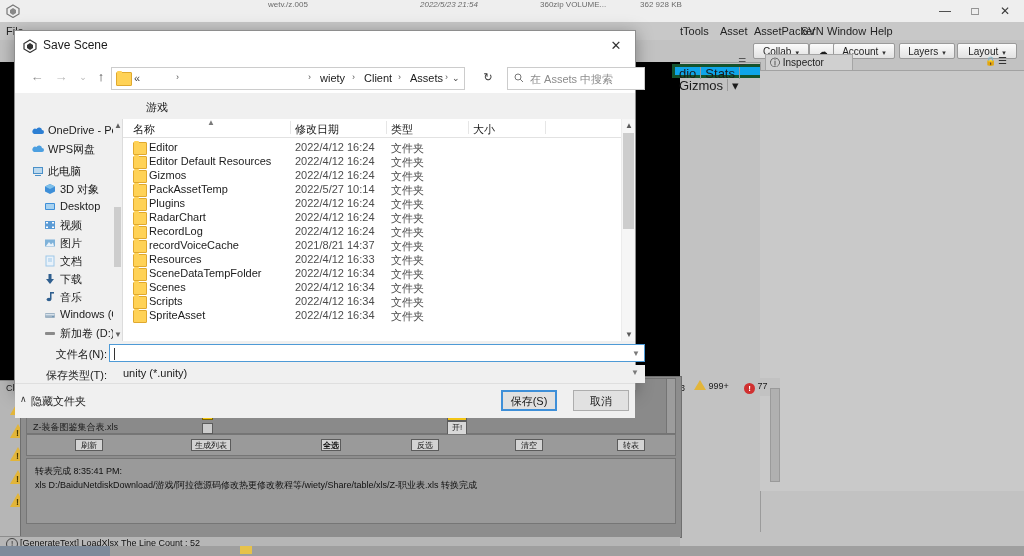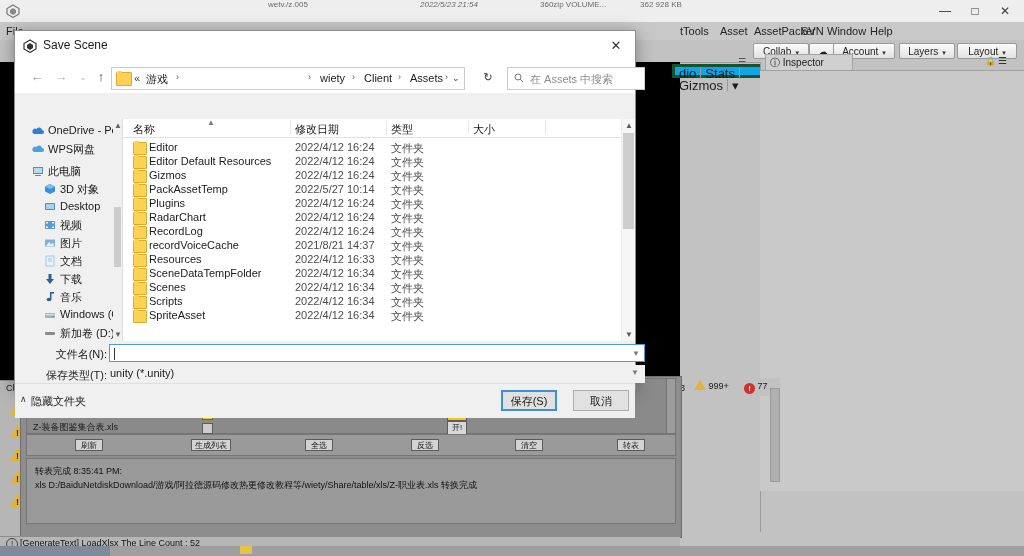--- a/index.html
+++ b/index.html
@@ -146,21 +146,21 @@
 
   
   #form{left:0;top:310px;width:620px;height:48px;background:#f0f0f0;}
   .flabel{top:0;font-size:11px;color:#1b1b1b;text-align:right;}
   #fname-label{left:36px;top:6px;width:56px;}
   #ftype-label{left:24px;top:27px;width:68px;}
   #fname-input{left:94px;top:3px;width:536px;height:18px;background:#fff;border:1px solid #4e9ad6;box-sizing:border-box;}
   #fname-caret{left:4px;top:3px;width:1px;height:12px;background:#333;}
   #fname-drop{left:522px;top:4px;font-size:8px;color:#7a7a7a;}
   #ftype-input{left:94px;top:24px;width:536px;height:18px;background:#f0f0f0;border:none;box-sizing:border-box;}
-  #ftype-val{left:1px;top:2px;font-size:11px;color:#1b1b1b;}
+  #ftype-val{left:14px;top:2px;font-size:11px;color:#1b1b1b;}
   #ftype-drop{left:522px;top:3px;font-size:8px;color:#7a7a7a;}
 
   #footer{left:0;top:352px;width:620px;height:34px;background:#f0f0f0;border-top:1px solid #dfdfdf;}
   #hide-folders{left:16px;top:10px;font-size:11px;color:#1b1b1b;}
   #hide-caret{left:5px;top:10px;font-size:9px;color:#333;}
   .dlgbtn{top:6px;width:56px;height:21px;font-size:11px;color:#1b1b1b;text-align:center;line-height:20px;
           background:#e1e1e1;border:1px solid #adadad;box-sizing:border-box;}
   #save-btn{left:486px;background:#e1e1e1;border:2px solid #3e8fd8;line-height:18px;}
   #cancel-btn{left:558px;}
 
@@ -293,21 +293,21 @@
     <div class="fname">Z-装备图鉴集合表.xls</div>
     <div class="chk"></div>
     <div class="open">开!</div>
   </div>
 </div>
 <div class="abs" id="tool-listscroll"></div>
 
 <div class="abs" id="tool-buttons">
   <div class="abs tool-btn" style="left:48px;width:28px;">刷新</div>
   <div class="abs tool-btn" style="left:164px;width:40px;">生成列表</div>
-  <div class="abs tool-btn" style="left:278px;width:28px;">全选</div>
+  <div class="abs tool-btn" style="left:294px;width:20px;font-weight:bold;">全选</div>
   <div class="abs tool-btn" style="left:384px;width:28px;">反选</div>
   <div class="abs tool-btn" style="left:488px;width:28px;">清空</div>
   <div class="abs tool-btn" style="left:590px;width:28px;">转表</div>
 </div>
 
 <div class="abs" id="tool-log">
   <div class="abs log-line" style="top:6px;">转表完成 8:35:41 PM:</div>
   <div class="abs log-line" style="top:20px;">xls D:/BaiduNetdiskDownload/游戏/阿拉德源码修改热更修改教程等/wiety/Share/table/xls/Z-职业表.xls 转换完成</div>
 </div>
 
@@ -337,21 +337,21 @@
 
   <div class="abs" id="navbar">
     <div class="abs navarrow" id="nav-back">←</div>
     <div class="abs navarrow" id="nav-fwd">→</div>
     <div class="abs navarrow" id="nav-down">⌄</div>
     <div class="abs navarrow" id="nav-up">↑</div>
 
     <div class="abs" id="crumbbar">
       <span class="abs folder-ico" id="crumb-folder"></span>
       <span class="abs crumb" style="left:22px;color:#444;">«</span>
-      <span class="abs crumb" style="left:34px;">游戏</span>
+      <span class="abs crumb" style="left:34px;margin-top:28px;">游戏</span>
       <span class="abs crumb-sep" style="left:64px;">›</span>
       <span class="abs crumb-sep" style="left:196px;">›</span>
       <span class="abs crumb" style="left:208px;">wiety</span>
       <span class="abs crumb-sep" style="left:240px;">›</span>
       <span class="abs crumb" style="left:252px;">Client</span>
       <span class="abs crumb-sep" style="left:286px;">›</span>
       <span class="abs crumb" style="left:298px;">Assets</span>
       <span class="abs crumb-sep" style="left:333px;">›</span>
       <span class="abs" id="crumb-caret" style="left:340px;">⌄</span>
     </div>

